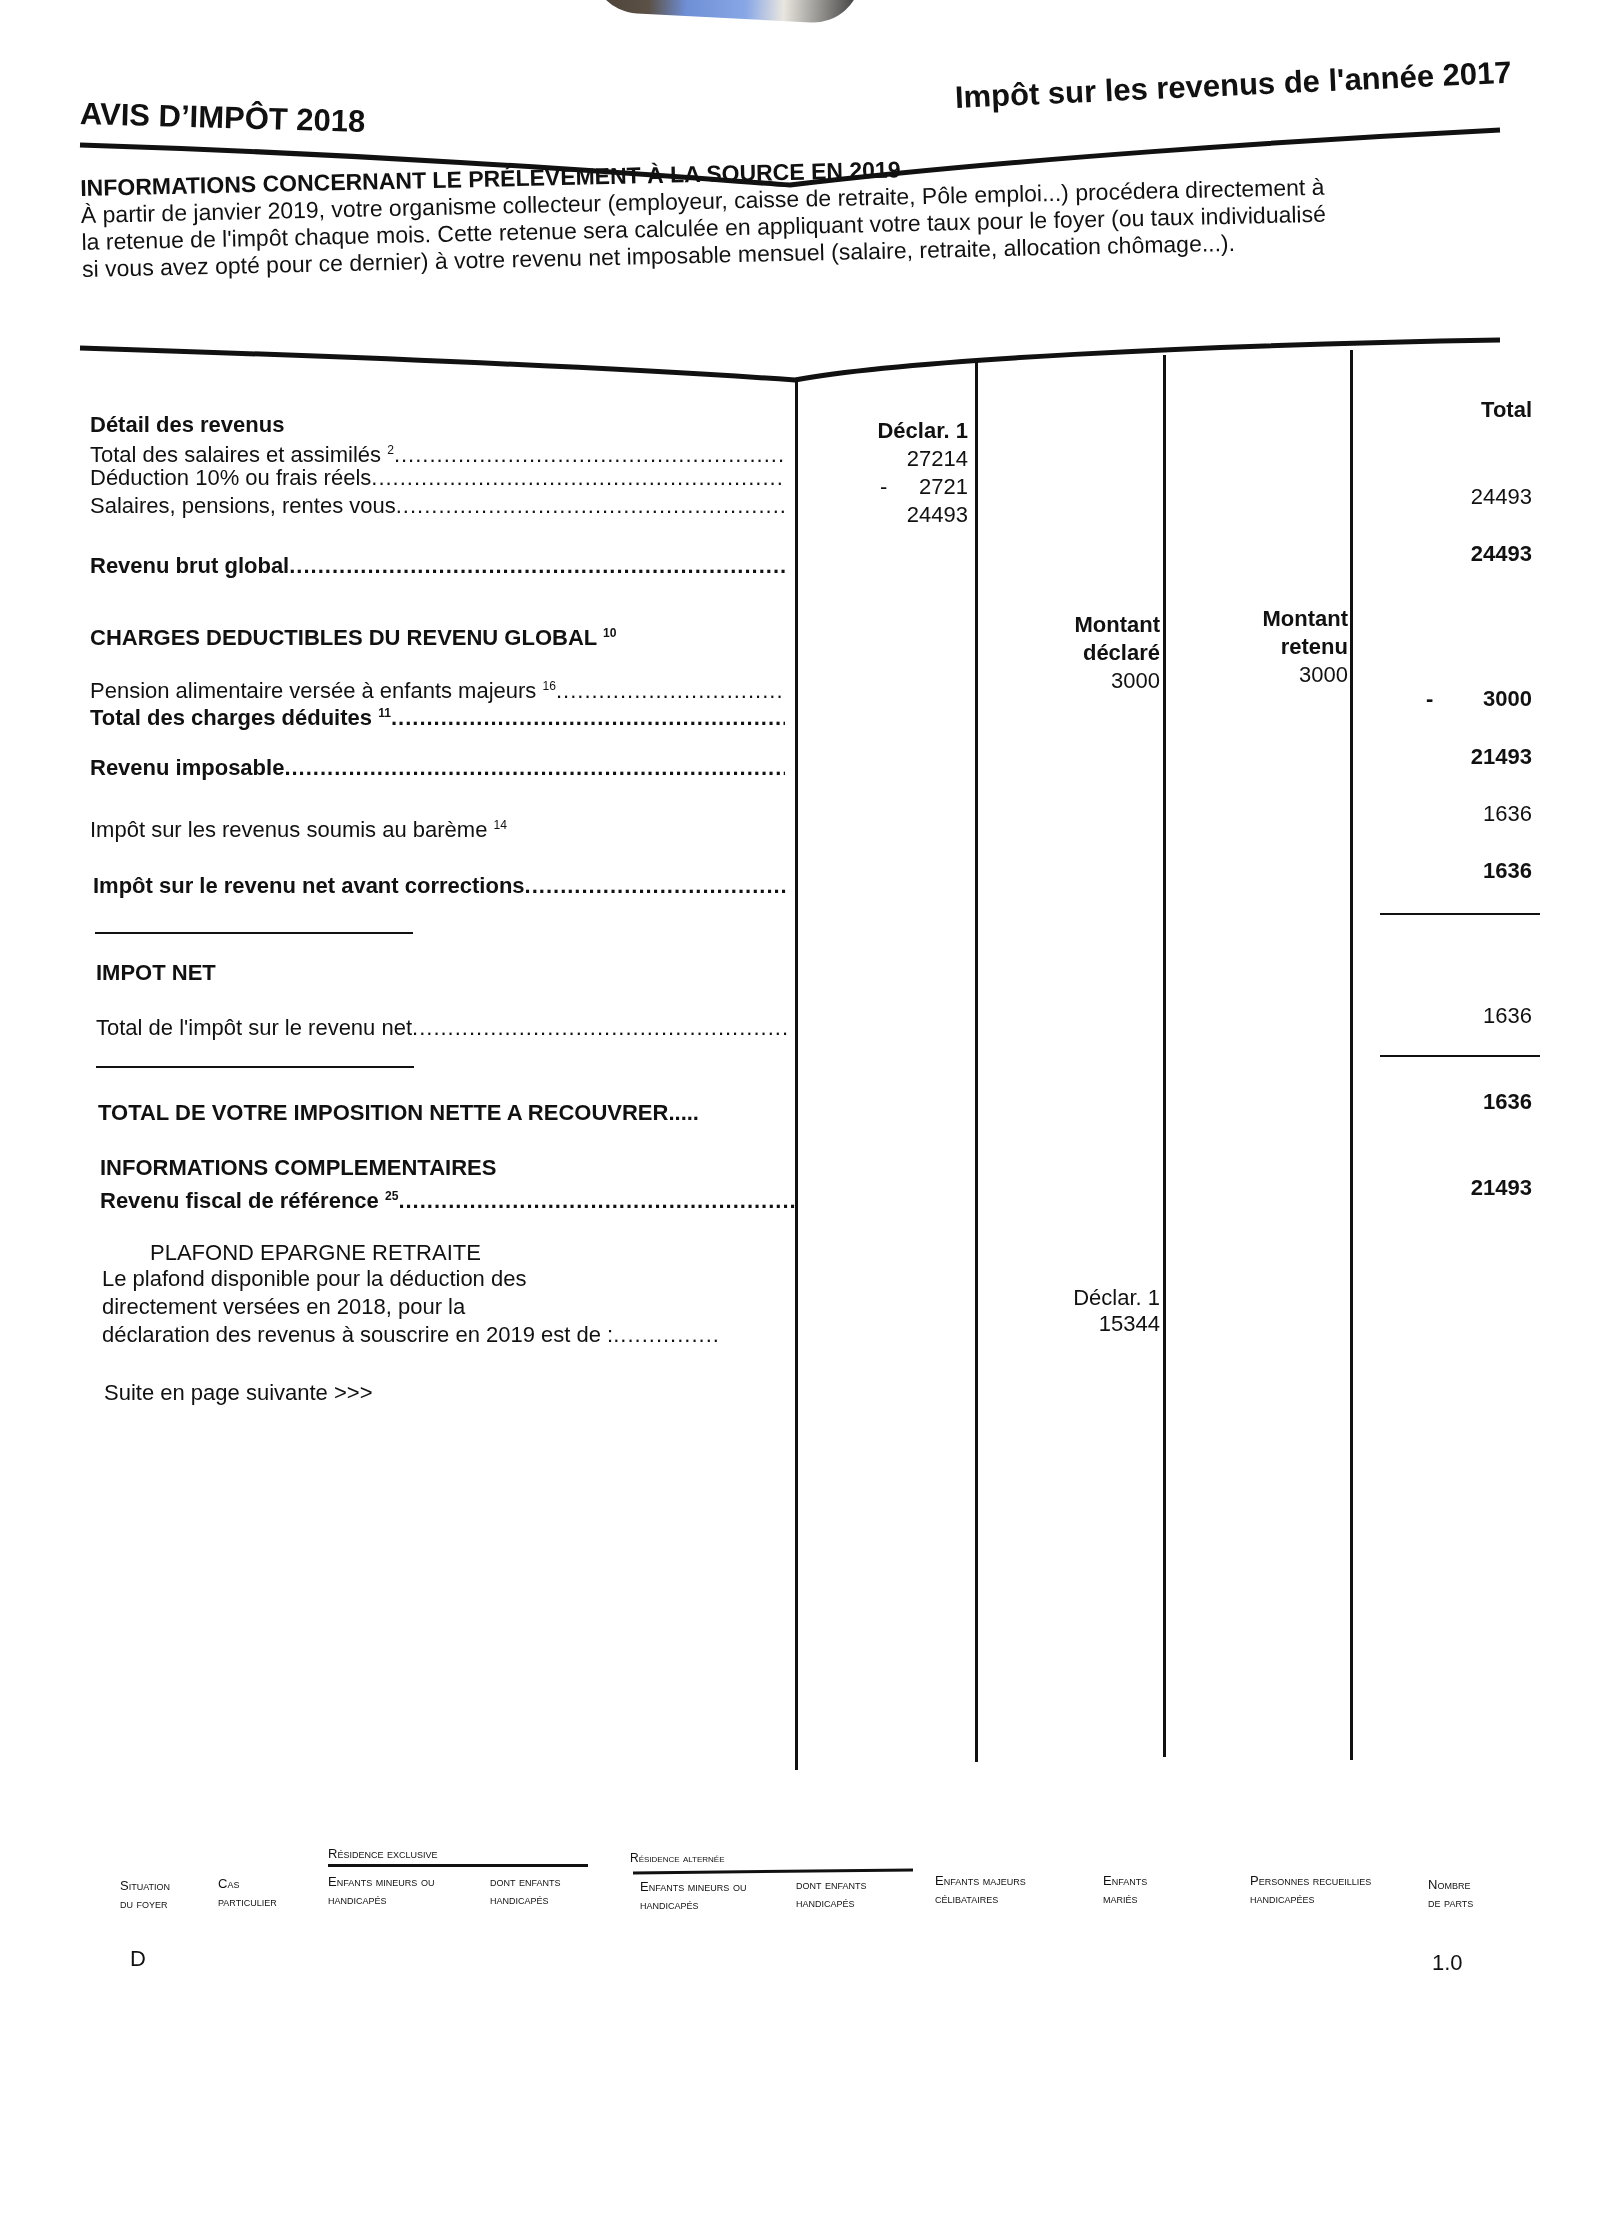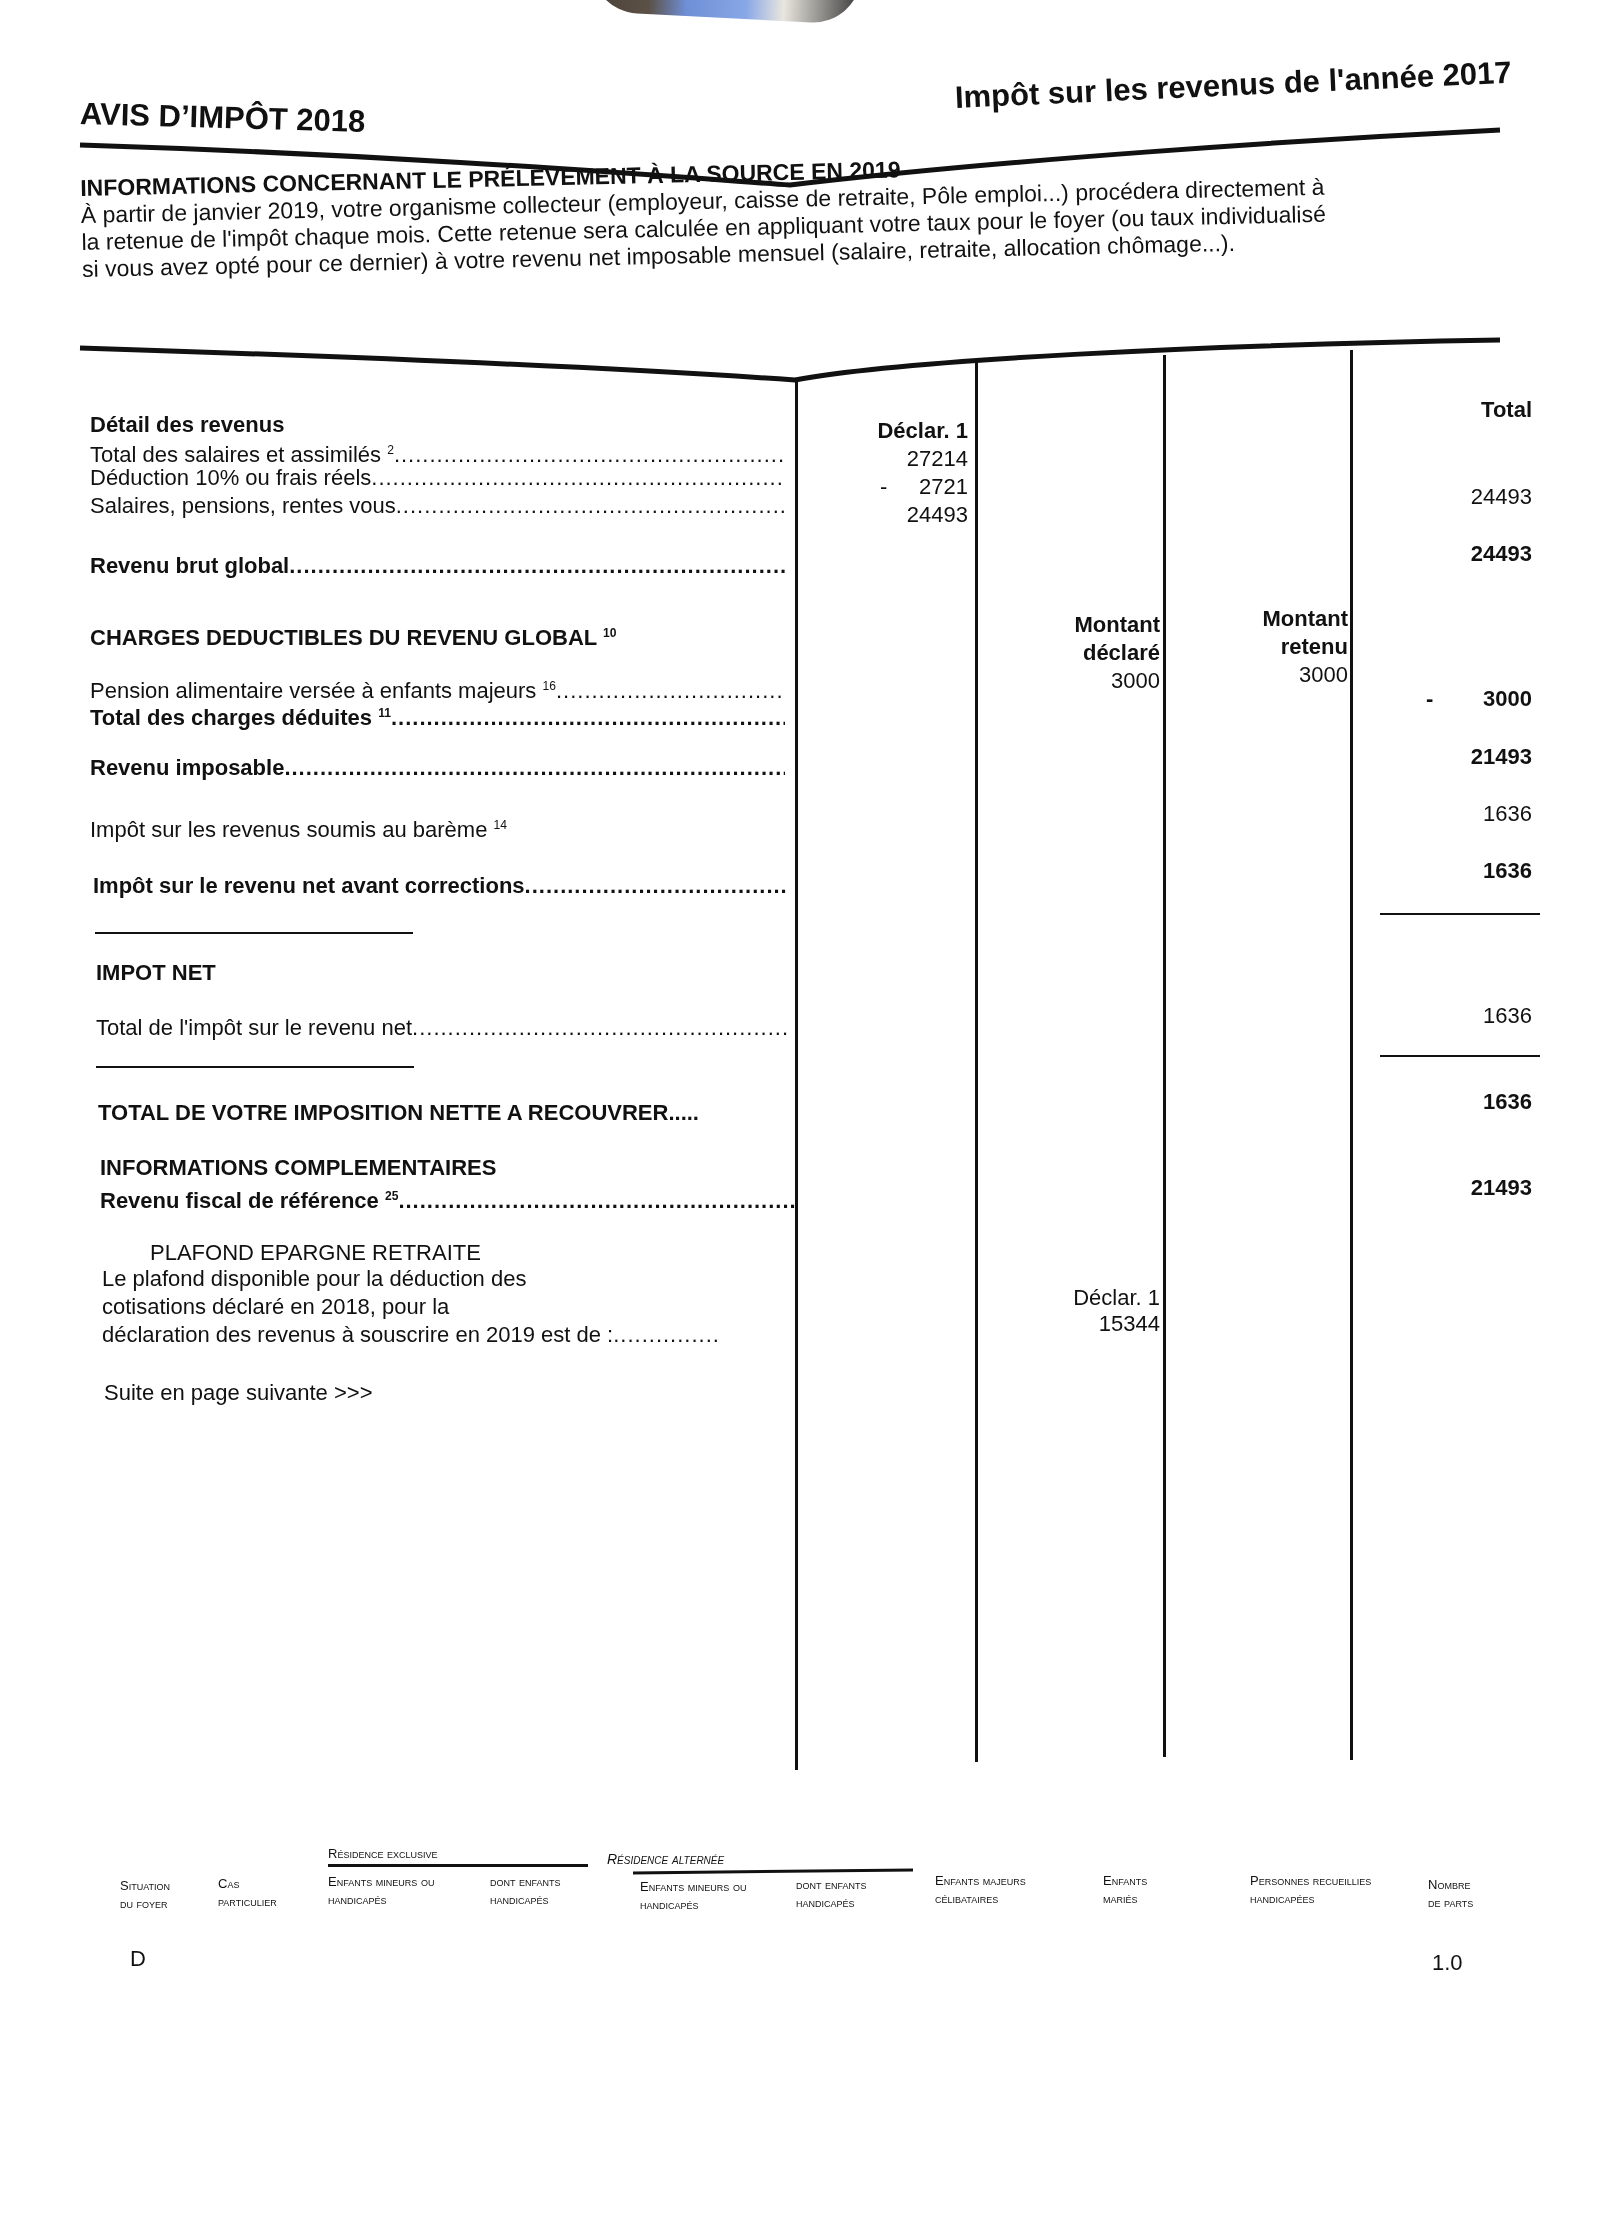--- a/index.html
+++ b/index.html
@@ -126,30 +126,30 @@
 
 <div class="lbl bold" style="top:1100px; left:98px;"><span>TOTAL DE VOTRE IMPOSITION NETTE A RECOUVRER</span><span>.....</span></div>
 <div class="num col4 bold" style="top:1089px;">1636</div>
 
 <div class="lbl bold" style="top:1155px; left:100px;"><span>INFORMATIONS COMPLEMENTAIRES</span></div>
 <div class="lbl bold" style="top:1183px; left:100px;"><span>Revenu fiscal de référence</span> <sup>25</sup><span class="dots">.......................................................................</span></div>
 <div class="num col4 bold" style="top:1175px;">21493</div>
 
 <div class="lbl" style="top:1240px; left:102px;margin-left:48px;"><span>PLAFOND EPARGNE RETRAITE</span></div>
 <div class="lbl" style="top:1266px; left:102px;"><span>Le plafond disponible pour la déduction des</span></div>
-<div class="lbl" style="top:1294px; left:102px;"><span>cotisations déclaré en 2018, pour la</span></div>
+<div class="lbl" style="top:1294px; left:102px;"><span>directement versées en 2018, pour la</span></div>
 <div class="lbl" style="top:1322px; left:102px;"><span>déclaration des revenus à souscrire en 2019 est de :</span><span class="dots">...............</span></div>
 <div class="num col2" style="top:1285px;">Déclar. 1</div>
 <div class="num col2" style="top:1311px;">15344</div>
 
 <div class="lbl" style="top:1380px; left:104px;"><span>Suite en page suivante &gt;&gt;&gt;</span></div>
 
 <div class="ft-group" style="left:328px;top:1846px;">Résidence exclusive</div>
 <div class="hline" style="left:328px;top:1864px;width:260px;height:3px;"></div>
-<div class="ft-group" style="left:607px;top:1851px;font-size:14px;font-style:italic;">Résidence alternée</div>
+<div class="ft-group" style="left:630px;top:1851px;font-size:12px;">Résidence alternée</div>
 <div class="hline" style="left:633px;top:1870px;width:280px;height:3px;transform:rotate(-0.6deg);"></div>
 
 <div class="ft" style="left:120px;top:1877px;">
     <div>Situation</div>
     <div>du foyer</div>
   </div>
 <div class="ft" style="left:218px;top:1875px;">
     <div>Cas</div>
     <div>particulier</div>
   </div>

